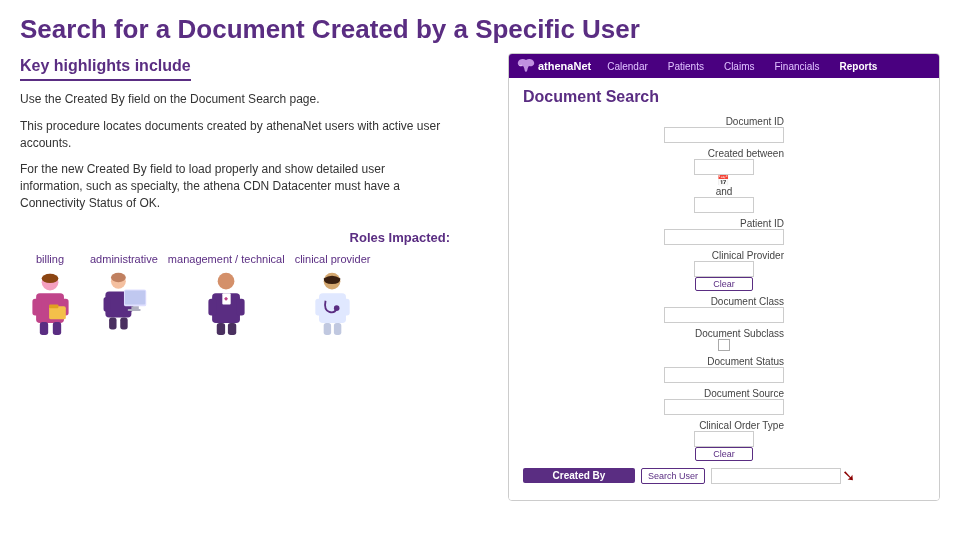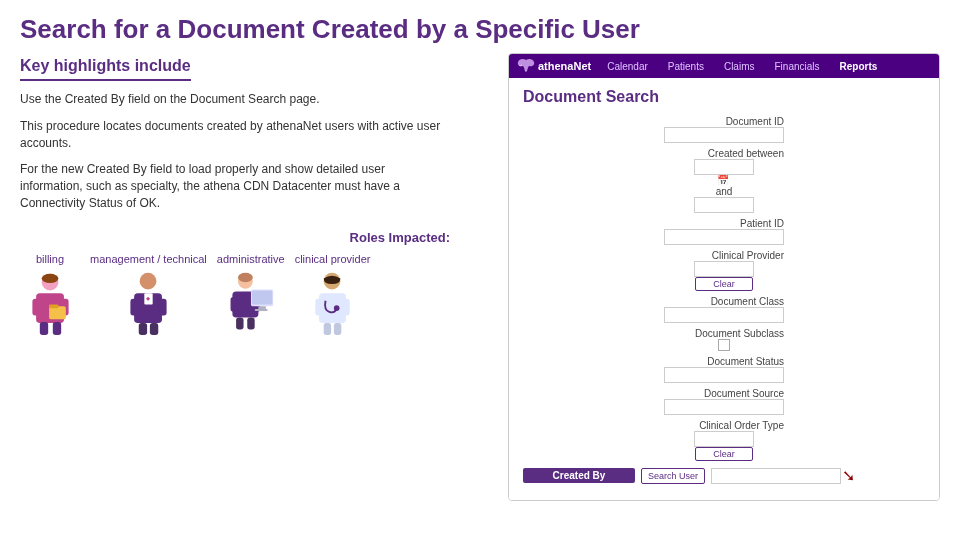--- a/index.html
+++ b/index.html
@@ -283,20 +283,42 @@
 
                 <rect x="26" y="38" width="18" height="14" rx="2" fill="#f4c04a"></rect>
                 <rect x="26" y="36" width="10" height="4" rx="1" fill="#e0a020"></rect>
 
                 <ellipse cx="27" cy="8" rx="9" ry="5" fill="#8B4513"></ellipse>
               </svg>
             </div>
           </div>
 
           <div class="role-item">
+            <span>administrative</span>
+            <div class="role-figure figure-admin">
+              <svg viewBox="0 0 55 70" xmlns="http://www.w3.org/2000/svg">
+
+                <circle cx="22" cy="11" r="8" fill="#f4c0a0"></circle>
+                <rect x="8" y="22" width="28" height="28" rx="4" fill="#5a2d82"></rect>
+                <rect x="6" y="28" width="8" height="16" rx="3" fill="#5a2d82"></rect>
+                <rect x="30" y="28" width="8" height="16" rx="3" fill="#5a2d82"></rect>
+                <rect x="12" y="50" width="8" height="13" rx="3" fill="#4a3060"></rect>
+                <rect x="24" y="50" width="8" height="13" rx="3" fill="#4a3060"></rect>
+
+                <rect x="28" y="20" width="24" height="18" rx="2" fill="#e0e0ff"></rect>
+                <rect x="29" y="21" width="22" height="15" rx="1" fill="#c0c8f0"></rect>
+                <rect x="36" y="38" width="8" height="3" fill="#b0b0c0"></rect>
+                <rect x="32" y="41" width="14" height="2" rx="1" fill="#b0b0c0"></rect>
+
+                <ellipse cx="22" cy="7" rx="8" ry="5" fill="#c08060"></ellipse>
+              </svg>
+            </div>
+          </div>
+
+          <div class="role-item">
             <span>management / technical</span>
             <div class="role-figure figure-mgmt">
               <svg viewBox="0 0 55 70" xmlns="http://www.w3.org/2000/svg">
 
                 <circle cx="27" cy="11" r="9" fill="#d4906a"></circle>
                 <rect x="12" y="24" width="30" height="32" rx="4" fill="#5a2d82"></rect>
                 <rect x="8" y="30" width="9" height="18" rx="3" fill="#5a2d82"></rect>
                 <rect x="38" y="30" width="9" height="18" rx="3" fill="#5a2d82"></rect>
                 <rect x="17" y="56" width="9" height="13" rx="3" fill="#4a3060"></rect>
                 <rect x="29" y="56" width="9" height="13" rx="3" fill="#4a3060"></rect>
@@ -304,42 +326,20 @@
                 <rect x="23" y="24" width="9" height="12" rx="1" fill="#fff"></rect>
 
                 <polygon points="25,30 27,28 27,32" fill="#c0448a"></polygon>
                 <polygon points="29,30 27,28 27,32" fill="#c0448a"></polygon>
                 <circle cx="27" cy="30" r="1.5" fill="#c0448a"></circle>
               </svg>
             </div>
           </div>
 
           <div class="role-item">
-            <span>administrative</span>
-            <div class="role-figure figure-admin">
-              <svg viewBox="0 0 55 70" xmlns="http://www.w3.org/2000/svg">
-
-                <circle cx="22" cy="11" r="8" fill="#f4c0a0"></circle>
-                <rect x="8" y="22" width="28" height="28" rx="4" fill="#5a2d82"></rect>
-                <rect x="6" y="28" width="8" height="16" rx="3" fill="#5a2d82"></rect>
-                <rect x="30" y="28" width="8" height="16" rx="3" fill="#5a2d82"></rect>
-                <rect x="12" y="50" width="8" height="13" rx="3" fill="#4a3060"></rect>
-                <rect x="24" y="50" width="8" height="13" rx="3" fill="#4a3060"></rect>
-
-                <rect x="28" y="20" width="24" height="18" rx="2" fill="#e0e0ff"></rect>
-                <rect x="29" y="21" width="22" height="15" rx="1" fill="#c0c8f0"></rect>
-                <rect x="36" y="38" width="8" height="3" fill="#b0b0c0"></rect>
-                <rect x="32" y="41" width="14" height="2" rx="1" fill="#b0b0c0"></rect>
-
-                <ellipse cx="22" cy="7" rx="8" ry="5" fill="#c08060"></ellipse>
-              </svg>
-            </div>
-          </div>
-
-          <div class="role-item">
             <span>clinical provider</span>
             <div class="role-figure figure-clinical">
               <svg viewBox="0 0 55 70" xmlns="http://www.w3.org/2000/svg">
 
                 <circle cx="27" cy="11" r="9" fill="#d4a870"></circle>
                 <rect x="13" y="24" width="29" height="32" rx="4" fill="#e0e8ff"></rect>
                 <rect x="9" y="30" width="9" height="18" rx="3" fill="#e0e8ff"></rect>
                 <rect x="37" y="30" width="9" height="18" rx="3" fill="#e0e8ff"></rect>
                 <rect x="18" y="56" width="8" height="13" rx="3" fill="#c0c8e0"></rect>
                 <rect x="29" y="56" width="8" height="13" rx="3" fill="#c0c8e0"></rect>

